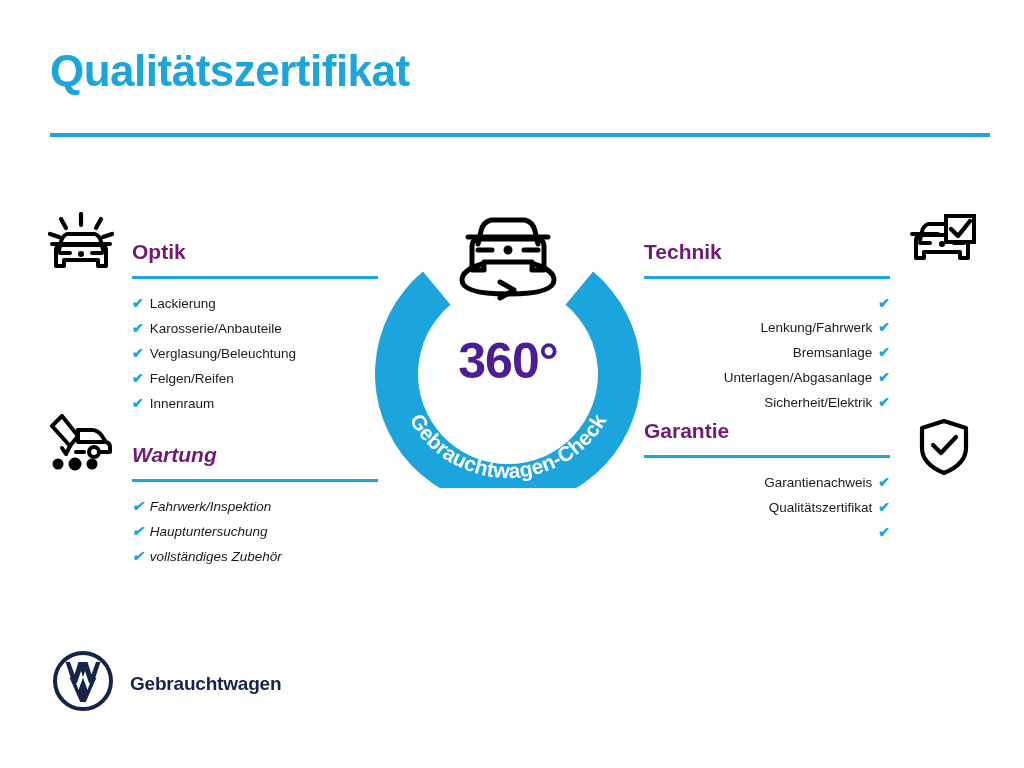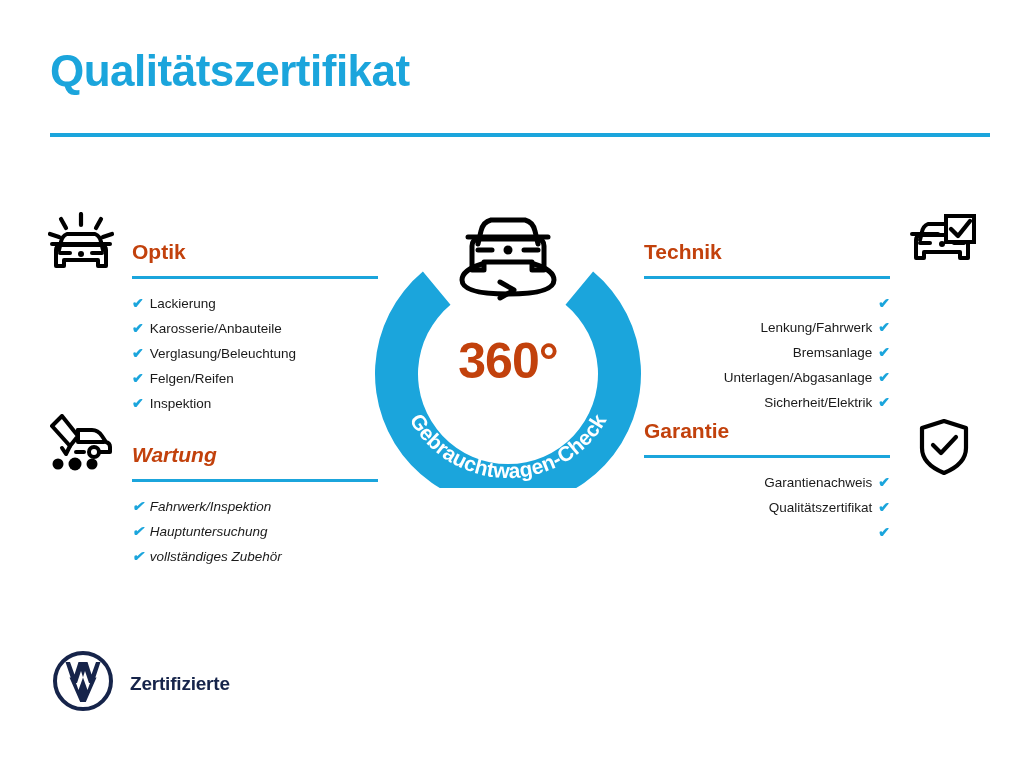--- a/index.html
+++ b/index.html
@@ -40,21 +40,21 @@
   .section {
     position: absolute;
   }
   .section-head {
     position: relative;
     height: 46px;
   }
   .section-title {
     font-size: 21px;
     font-weight: bold;
-    color: #c2410c;
+    color: #701a75;
     line-height: 30px;
     white-space: nowrap;
   }
   .section-underline {
     position: absolute;
     left: 0;
     right: 0;
     bottom: 4px;
     height: 3px;
     background: #1BA5DC;
@@ -116,21 +116,21 @@
     height: 290px;
   }
   #badge-value {
     position: absolute;
     left: 0;
     top: 134px;
     width: 280px;
     text-align: center;
     font-size: 50px;
     font-weight: bold;
-    color: #c2410c;
+    color: #4c1d95;
     letter-spacing: -1px;
   }
 
   
   #vw-lockup {
     position: absolute;
     left: 52px;
     top: 650px;
     display: flex;
     align-items: center;
@@ -227,21 +227,21 @@
     <li class="item">
       <span class="check">✔</span>
       <span>Verglasung/Beleuchtung</span>
     </li>
     <li class="item">
       <span class="check">✔</span>
       <span>Felgen/Reifen</span>
     </li>
     <li class="item">
       <span class="check">✔</span>
-      <span>Inspektion</span>
+      <span>Innenraum</span>
     </li>
   </ul>
 </div>
 
 <div class="section sec-left" id="section-wartung">
   <div class="section-head">
     <div class="section-title">Wartung</div>
     <div class="section-underline"></div>
   </div>
   <ul class="item-list list-wrap">
@@ -352,15 +352,15 @@
       <path d="M31 12 L35.5 12 L39.5 24.5 L44 12 L48.5 12
                L41.5 33 L37 33 L33 21 L31 27.2
                L31 12 Z" fill="#16244A"></path>
       <path d="M31 12 L26.5 12 L22.5 24.5 L18 12 L13.5 12
                L20.5 33 L25 33 L29 21 L31 27.2 Z" fill="#16244A"></path>
       <path d="M31 27.5 L35.5 40 L40 27.5 L44.5 27.5
                L33.8 52 L28.2 52 L17.5 27.5 L22 27.5 L26.5 40 Z" fill="#16244A"></path>
     </svg>
   </span>
   <span id="vw-wordmark">
-    <div>Zertifizierte</div>
+    <div>Gebrauchtwagen</div>
   </span>
 </div>
 
 </body></html>

